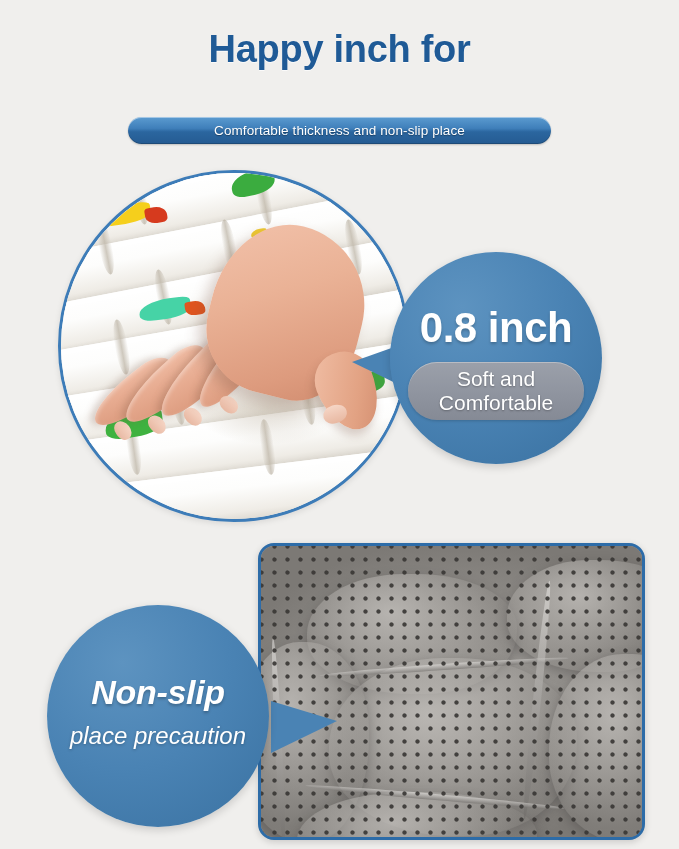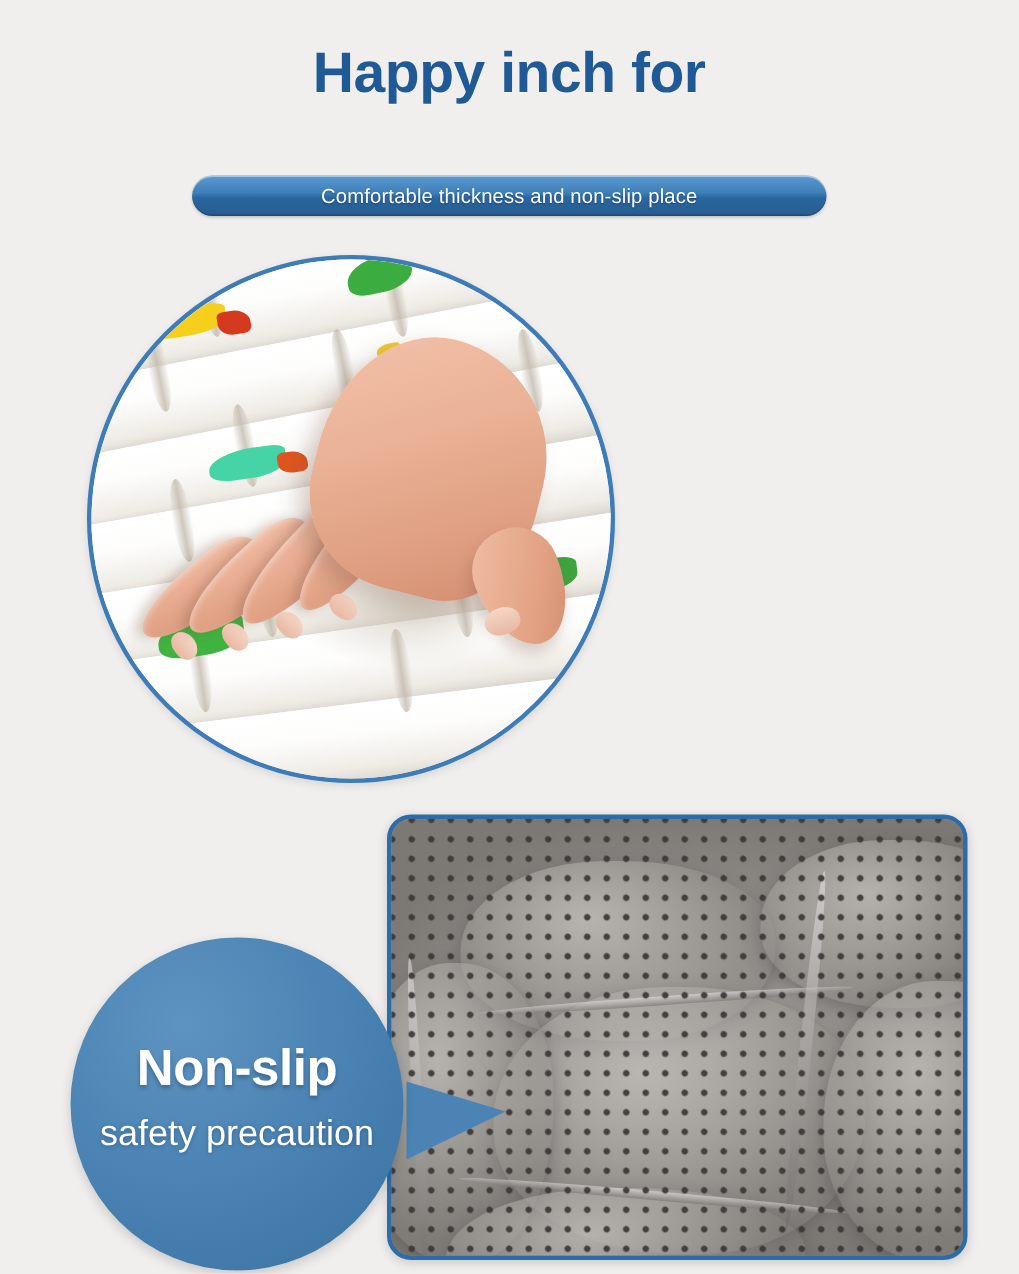--- a/index.html
+++ b/index.html
@@ -170,21 +170,21 @@
     position: absolute; inset: -6px;
     background-image:
       radial-gradient(circle, #3a3836 0px, #3a3836 1.7px, rgba(58,56,54,0) 2.6px),
       radial-gradient(circle, rgba(255,255,255,0.35) 0px, rgba(255,255,255,0.0) 1.4px);
     background-size: 13px 13px, 13px 13px;
     background-position: 0 0, 0.8px -1.4px;
     opacity: 0.92;
   }
 
   
-  .slip-callout { position: absolute; left: 47px; top: 625px; width: 290px; height: 222px; }
+  .slip-callout { position: absolute; left: 47px; top: 605px; width: 290px; height: 222px; font-style: italic; }
   .slip-tail {
     position: absolute; right: 0px; top: 96px;
     width: 0; height: 0;
     border-top: 20px solid transparent;
     border-bottom: 32px solid transparent;
     border-left: 66px solid #4a83b4;
   }
   .slip-bubble {
     position: absolute; left: 0; top: 0;
     width: 222px; height: 222px;
@@ -269,37 +269,46 @@
         <div class="nail" style="left:122px; top:236px; transform:rotate(44deg);"></div>
         <div class="finger" style="left:156px; top:146px; width:33px; height:98px; transform:rotate(40deg);"></div>
         <div class="nail" style="left:158px; top:224px; transform:rotate(40deg);"></div>
         <div class="palm"></div>
         <div class="thumb"></div>
         <div class="nail" style="left:262px; top:232px; width:24px; height:18px; transform:rotate(-18deg);"></div>
       </div>
     </div>
   </div>
 
+  <div class="inch-callout">
+    <div class="inch-tail"></div>
+    <div class="inch-bubble">
+      <div class="inch-value">0.8 inch</div>
+      <div class="soft-pill">
+        <span><span>Soft and</span><br><span>Comfortable</span></span>
+      </div>
+    </div>
+  </div>
 
   <div class="dots-photo">
     <div class="fabric-base"></div>
     <div class="puff" style="left:46px;  top:28px;  width:210px; height:120px;"></div>
     <div class="puff" style="left:246px; top:14px;  width:180px; height:112px;"></div>
     <div class="puff" style="left:68px;  top:112px; width:248px; height:178px;"></div>
     <div class="puff" style="left:288px; top:108px; width:160px; height:190px;"></div>
     <div class="puff" style="left:-22px; top:96px;  width:130px; height:200px;"></div>
     <div class="puff" style="left:36px;  top:246px; width:240px; height:96px;"></div>
     <div class="seam" style="left:58px;  top:118px; width:250px; height:6px; transform:rotate(-4deg);"></div>
     <div class="seam" style="left:272px; top:34px;  width:8px;   height:240px; transform:rotate(6deg);"></div>
     <div class="seam" style="left:44px;  top:248px; width:260px; height:6px; transform:rotate(5deg);"></div>
     <div class="seam" style="left:14px;  top:92px;  width:7px;   height:210px; transform:rotate(-3deg);"></div>
     <div class="dotgrid"></div>
   </div>
 
   <div class="slip-callout">
     <div class="slip-tail"></div>
     <div class="slip-bubble">
       <div class="slip-title">Non-slip</div>
-      <div class="slip-sub">safety precaution</div>
+      <div class="slip-sub">place precaution</div>
     </div>
   </div>
 
 </div>
 
 </body></html>

